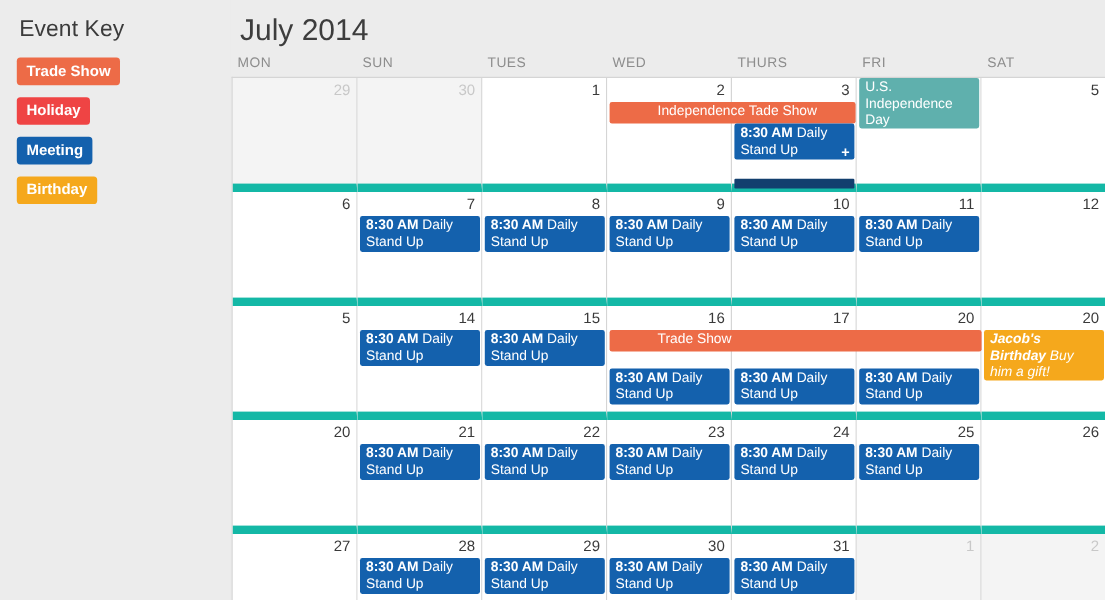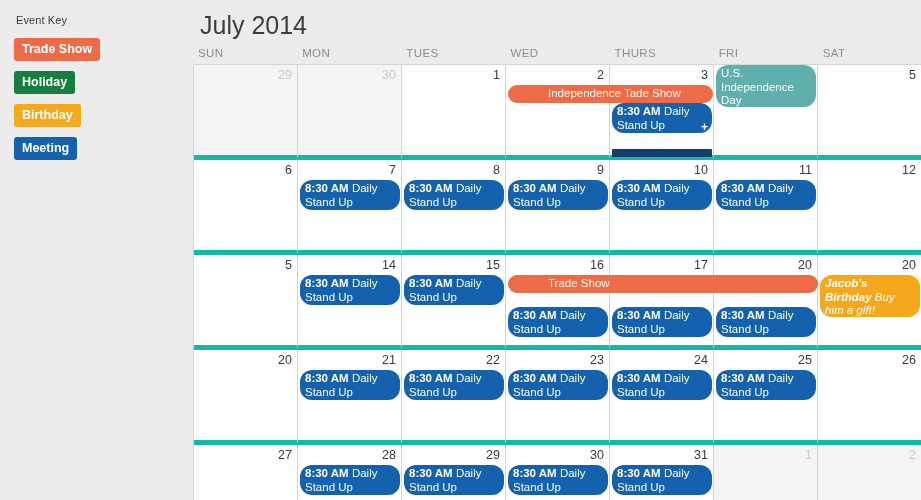--- a/index.html
+++ b/index.html
@@ -15,21 +15,21 @@
   #app { position: relative; width: 921px; height: 500px; background: #ececec; }
 
   
   #sidebar {
     position: absolute; left: 0; top: 0;
     width: 192px; height: 500px;
     background: #ececec;
     padding: 14px 0 0 14px;
   }
   #key-title {
-    font-size: 11px;
+    font-size: 19px;
     color: #3b3b3b;
     margin: 0 0 12px 2px;
     letter-spacing: .1px;
   }
   .key-item {
     display: inline-block;
     color: #ffffff;
     font-size: 12.5px;
     font-weight: bold;
     padding: 4px 8px 5px 8px;
@@ -79,40 +79,40 @@
   .week {
     display: flex;
     height: 95px;
     width: 728px;
   }
   .day {
     position: relative;
     width: 104px;
     height: 95px;
     border-right: 1px solid #d5d5d5;
-    border-bottom: 5px solid #14b8a6;
+    border-bottom: 7px solid #14b8a6;
     background: #ffffff;
     overflow: visible;
   }
   .day.other-month { background: #f4f4f4; }
   .daynum {
     position: absolute;
     right: 5px; top: 2px;
     font-size: 12.5px;
     color: #3a3a3a;
     line-height: 16px;
   }
   .other-month .daynum { color: #c8c8c8; }
 
   
   .ev {
     position: absolute;
     left: 2px;
     height: 30px;
-    border-radius: 12px;
+    border-radius: 2px;
     color: #ffffff;
     font-size: 11.5px;
     line-height: 13.5px;
     padding: 2px 4px 0 5px;
     overflow: hidden;
     z-index: 5;
     cursor: pointer;
   }
   .ev .t { font-weight: bold; }
   .ev.row1 { top: 20px; }
@@ -150,37 +150,37 @@
 
 <div id="app">
 
   <div id="sidebar">
     <div id="key-title">Event Key</div>
 
     <div class="key-row">
       <span class="key-item" style="background:#ed6b47">Trade Show</span>
     </div>
     <div class="key-row">
-      <span class="key-item" style="background:#15803d">Holiday</span>
+      <span class="key-item" style="background:#ef4444">Holiday</span>
+    </div>
+    <div class="key-row">
+      <span class="key-item" style="background:#1461ad">Meeting</span>
     </div>
     <div class="key-row">
       <span class="key-item" style="background:#f5a81c">Birthday</span>
     </div>
-    <div class="key-row">
-      <span class="key-item" style="background:#1461ad">Meeting</span>
-    </div>
   </div>
 
   <div id="calendar">
 
     <div id="cal-title">July 2014</div>
 
     <div id="dow-row">
+      <div class="dow">MON</div>
       <div class="dow">SUN</div>
-      <div class="dow">MON</div>
       <div class="dow">TUES</div>
       <div class="dow">WED</div>
       <div class="dow">THURS</div>
       <div class="dow">FRI</div>
       <div class="dow">SAT</div>
     </div>
 
     <div id="grid">
 
       <div class="week">

